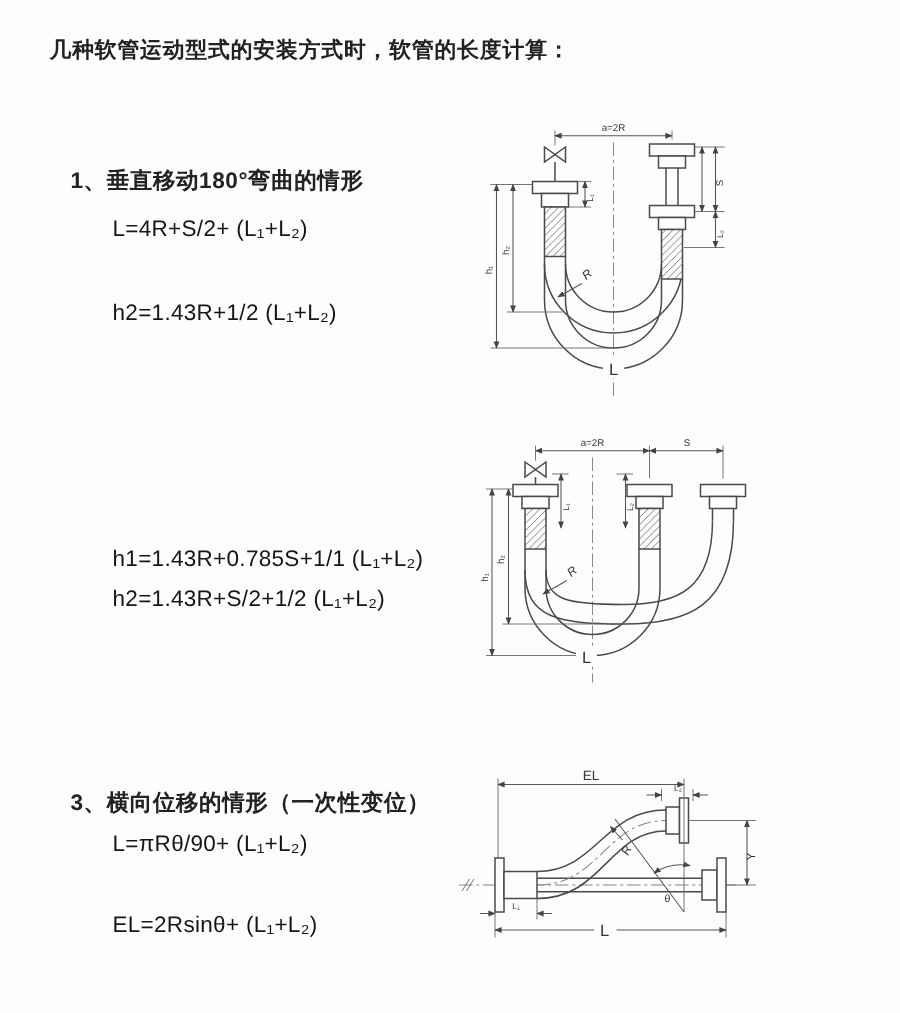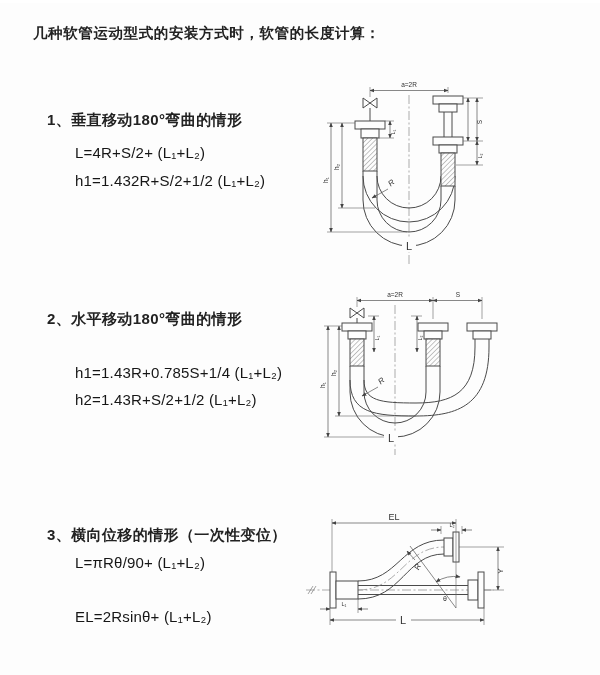--- a/index.html
+++ b/index.html
@@ -41,24 +41,23 @@
 </style>
 </head>
 <body>
 
 <div class="page">
 
   <div class="title">几种软管运动型式的安装方式时，软管的长度计算：</div>
 
   <div class="sec-heading" style="top:108px">1、垂直移动180°弯曲的情形</div>
   <div class="formula" style="top:141px">L=4R+S/2+ (L₁+L₂)</div>
-  <div class="formula" style="top:169px">h1=1.432R+S/2+1/2 (L₁+L₂)</div>
-
-  <div class="sec-heading" style="top:307px">2、水平移动180°弯曲的情形</div>
-  <div class="formula" style="top:361px">h1=1.43R+0.785S+1/4 (L₁+L₂)</div>
+  <div class="formula" style="top:197px">h2=1.43R+1/2 (L₁+L₂)</div>
+
+  <div class="formula" style="top:361px">h1=1.43R+0.785S+1/1 (L₁+L₂)</div>
   <div class="formula" style="top:388px">h2=1.43R+S/2+1/2 (L₁+L₂)</div>
 
   <div class="sec-heading" style="top:523px">3、横向位移的情形（一次性变位）</div>
   <div class="formula" style="top:551px">L=πRθ/90+ (L₁+L₂)</div>
   <div class="formula" style="top:605px">EL=2Rsinθ+ (L₁+L₂)</div>
 
   <svg class="diag" style="left:315px;top:72px" width="285" height="195" viewBox="0 0 285 195">
     <defs>
       <marker id="a1" viewBox="0 0 10 10" refX="9" refY="5" markerWidth="7" markerHeight="7" orient="auto-start-reverse">
         <path d="M0,1 L10,5 L0,9 z" fill="#444"></path>

